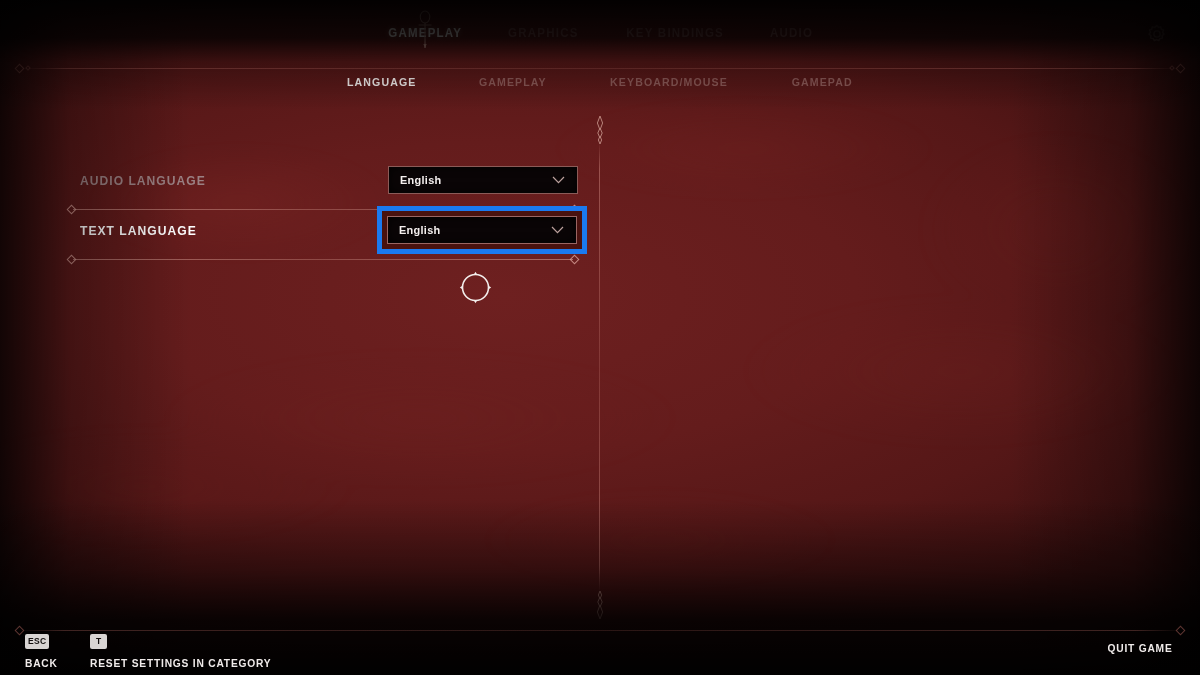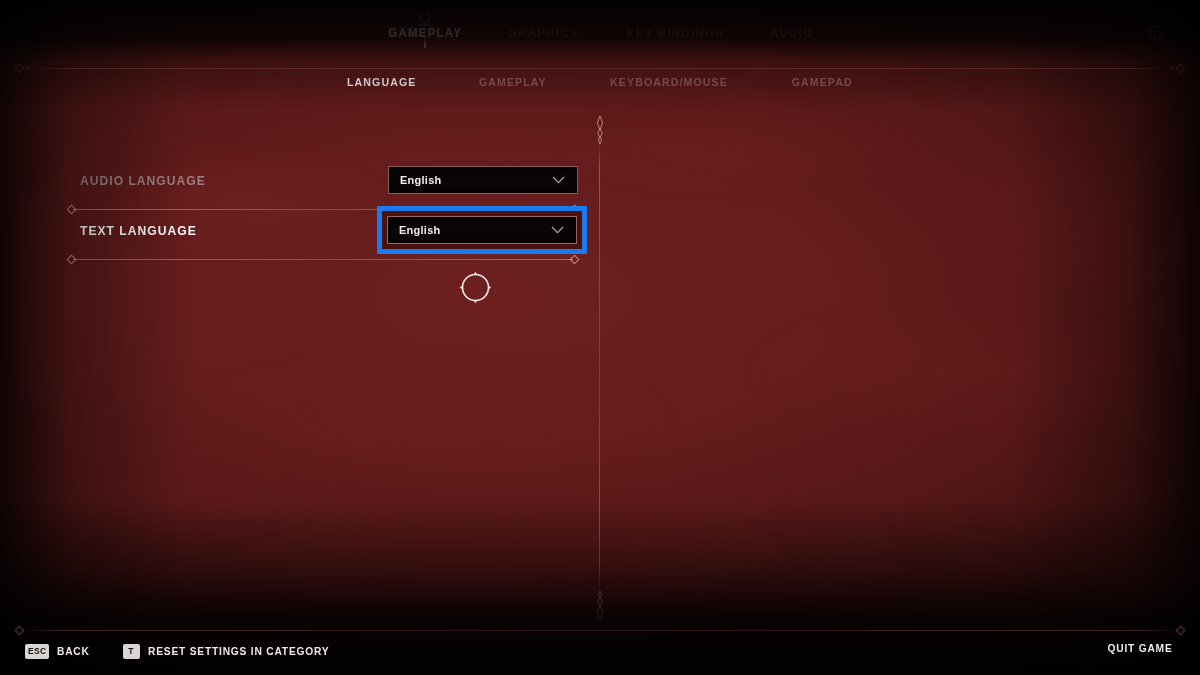--- a/index.html
+++ b/index.html
@@ -218,21 +218,21 @@
   .footer-div .d-l { left:16px; top:1.5px; border-color:rgba(168,96,90,.55); }
   .footer-div .d-r { right:16px; top:1.5px; border-color:rgba(168,96,90,.55); }
 
   .footer {
     position:absolute; bottom:10px; left:0; width:1200px; height:28px;
   }
   .footer-left {
     position:absolute; left:25px; top:0;
     display:flex; align-items:center; gap:9px; height:28px;
   }
-  .hint { display:flex; align-items:center; gap:8px; }
+  .hint { display:flex; align-items:flex-start; gap:8px;flex-direction:column; }
   .key {
     min-width:17px; height:15px;
     background:#d9d5d3;
     color:#14100f;
     font-size:8.5px; font-weight:bold;
     display:flex; align-items:center; justify-content:center;
     padding:0 3px;
     border-radius:2px;
     letter-spacing:.3px;
   }

